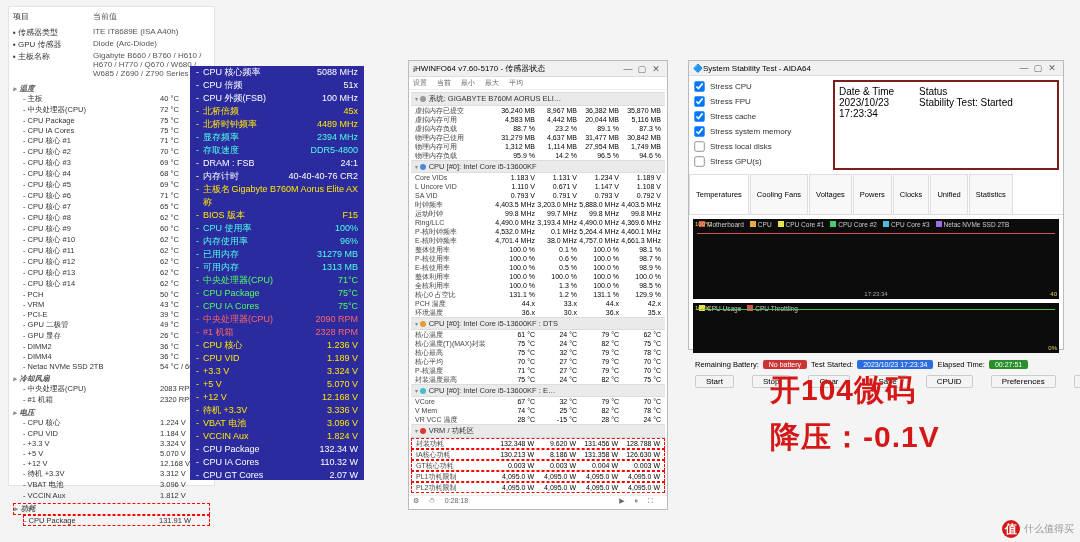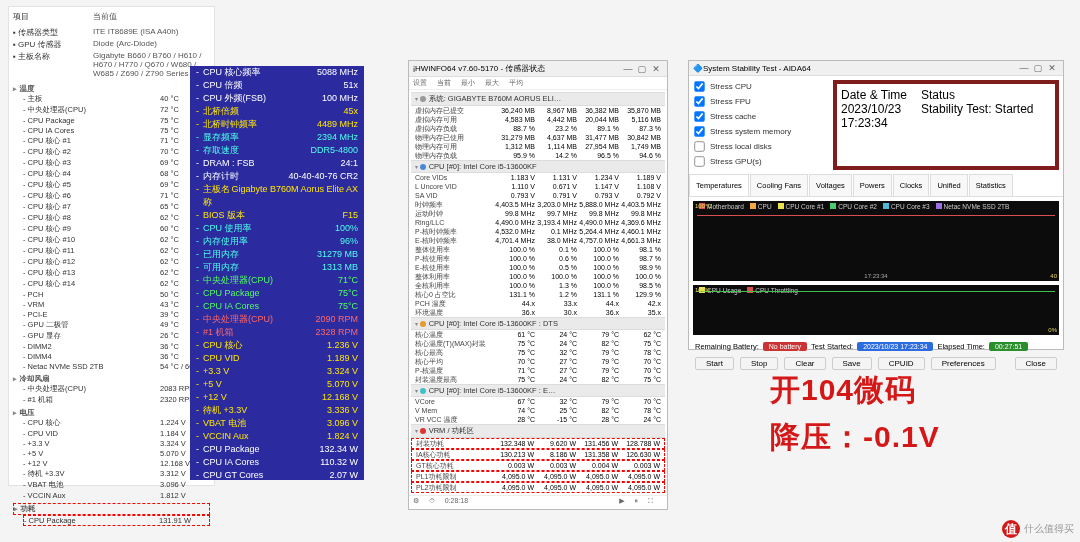--- a/index.html
+++ b/index.html
@@ -11,21 +11,21 @@
   
   .left-panel {
     position: absolute; left: 8px; top: 6px; width: 207px; height: 480px;
     background: #fff; color: #333; border:1px solid #e3e3e3;
   }
   .dev-head { padding:4px; font-size:8px; }
   .dev-row  { display:flex; margin-bottom:1px; }
   .dev-lab  { flex:0 0 80px; color:#333; }
   .dev-val  { color:#555; }
   .tree     { padding:2px 4px; font-size:7.5px; }
-  .tree-sec { font-weight:bold; color:#555; margin-top:3px; display:flex; align-items:center; }
+  .tree-sec { font-weight:bold; color:#555; margin-top:3px; display:flex; align-items:center;font-style:italic; }
   .tree-sec::before { content:"▸"; font-size:7px; margin-right:3px; color:#888; }
   .tree-row { display:flex; margin:0 0 1px 10px; }
   .tree-lab { flex:1; }
   .tree-val { flex:0 0 50px; text-align:left; }
   .red-box  { border:1px dashed red; }
 
   
   .blue-panel {
     position:absolute; left:190px; top:66px; width:174px; height:414px;
     background:#2b2b9f;
@@ -65,37 +65,37 @@
 
   
   .ad-win {
     position:absolute; left:688px; top:60px; width:376px; height:290px;
     background:#fff; border:1px solid #bbb;
   }
   .ad-top { padding:4px; display:flex; }
   .ad-checks { flex:0 0 140px; font-size:8px; color:#333; }
   .ad-checks label { display:flex; align-items:center; margin-bottom:2px; }
   .ad-checks input { margin-right:4px; transform:scale(0.8); }
-  .ad-stat { flex:1; border:4px solid #7f1d1d; font-size:12px; padding:4px; }
+  .ad-stat { flex:1; border:2px solid #7f1d1d; font-size:10px; padding:4px; }
   .ad-stat-row { display:flex; }
   .ad-stat-row span:first-child { flex:0 0 80px; }
   .ad-tabs { display:flex; border-bottom:1px solid #ddd; font-size:7.5px; }
-  .ad-tabs span { padding:6px 6px; border:1px solid #ddd; border-bottom:none; margin-right:1px; background:#f8f8f8; }
+  .ad-tabs span { padding:15px 6px; border:1px solid #ddd; border-bottom:none; margin-right:1px; background:#f8f8f8; }
   .ad-tabs span.act { background:#fff; }
   .ad-graph { height:80px; background:#0c0c0c; margin:4px; position:relative; }
   .ad-graph .legend { position:absolute; top:2px; left:6px; font-size:6.5px; color:#ccc; display:flex; flex-wrap:wrap; }
   .ad-graph .legend span { margin-right:6px; }
   .ad-graph .line { position:absolute; left:4px; top:14px; right:4px; height:1px; background:#d94f4f; }
   .ad-graph .yl { position:absolute; left:2px; font-size:6px; color:#e6d45a; }
   .ad-graph .tm { position:absolute; bottom:2px; width:100%; text-align:center; font-size:6px;color:#aaa;}
   .ad-graph2 .line { top:6px; background:#42c24a;}
   .ad-foot { display:flex; align-items:center; padding:3px 6px; font-size:7.5px; }
   .ad-foot .pill { padding:1px 6px; margin:0 4px; border-radius:2px; font-size:7px; }
   .p-red{background:#c33;color:#fff;} .p-blue{background:#2d6cdf;color:#fff;} .p-grn{background:#2a8f2a;color:#fff;}
-  .ad-btns { display:flex; padding:3px 6px; gap:6px; }
+  .ad-btns { display:flex; padding:3px 6px; gap:18px; }
   .ad-btns button {
     font-size:8px; padding:1px 10px; background:#f4f4f4; border:1px solid #ccc; border-radius:2px;
   }
 
   
   .overlay {
     position:absolute; left:770px; top:370px; color:#d41717;
     font-size:30px; font-weight:bold; font-family:"Microsoft YaHei",SimHei,sans-serif;
     letter-spacing:1px;
   }

